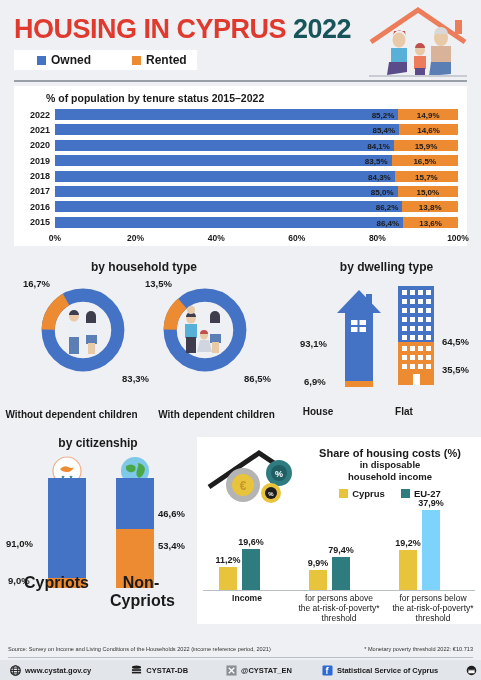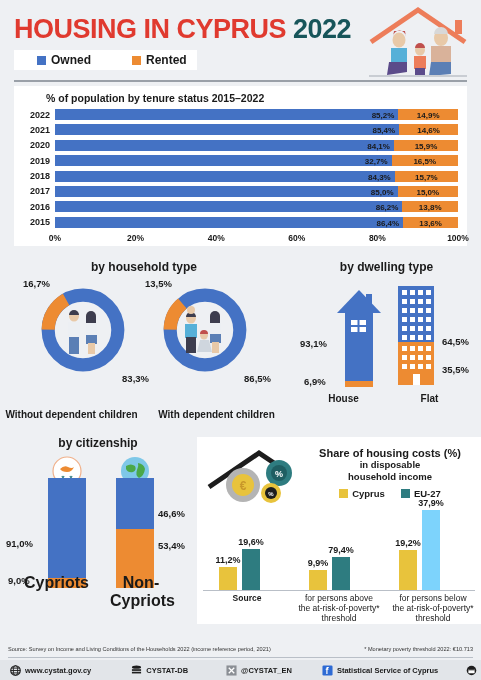--- a/index.html
+++ b/index.html
@@ -61,21 +61,21 @@
   .donuts{display:flex;justify-content:center;gap:18px;margin-top:6px;position:relative;}
   .donut-wrap{position:relative;width:104px;height:104px;}
   .donut{width:92px;height:92px;position:absolute;left:6px;top:4px;}
   .dlabel-top{position:absolute;font-size:9.5px;font-weight:bold;top:-2px;left:-8px;}
   .dlabel-bot{position:absolute;font-size:9.5px;font-weight:bold;bottom:0px;right:-14px;}
   .hh-caps{position:absolute;bottom:4px;left:0;width:288px;display:flex;justify-content:center;gap:10px;}
   .hh-cap{width:135px;text-align:center;font-size:10px;font-weight:bold;}
 
   .dwelling{position:absolute;left:292px;top:0;width:189px;height:172px;}
   .dw-graphic{position:relative;height:108px;margin-top:8px;}
-  .dw-caps{display:flex;justify-content:center;gap:34px;margin-top:3px;}
+  .dw-caps{display:flex;justify-content:flex-start;gap:34px;margin-top:16px;}
   .dw-cap{font-size:10px;font-weight:bold;width:52px;text-align:center;}
   .pct{position:absolute;font-size:9.5px;font-weight:bold;}
 
   
   .bottom{position:absolute;top:424px;left:0;width:481px;height:200px;}
   .citizenship{position:absolute;left:0;top:0;width:196px;height:196px;}
   .cz-title{margin-top:12px;}
   .cz-chart{position:relative;height:140px;margin-top:6px;}
   .czbar{position:absolute;width:38px;bottom:8px;}
   .czseg{width:100%;}
@@ -219,21 +219,21 @@
     </div>
 
     <div class="brow">
       <span class="byear">2019</span>
       <span class="btrack">
         <span class="gridl" style="left:20%"></span>
           <span class="gridl" style="left:40%"></span>
         <span class="gridl" style="left:60%"></span>
           <span class="gridl" style="left:80%"></span>
         <span class="bseg own" style="width:83.5%">
-          <span class="bval">32,7%</span>
+          <span class="bval">83,5%</span>
         </span>
         <span class="bseg rent" style="width:16.5%">
           <span class="bval">16,5%</span>
         </span>
       </span>
     </div>
 
     <div class="brow">
       <span class="byear">2018</span>
       <span class="btrack">
@@ -534,21 +534,21 @@
         </div>
         <div class="gb" style="height:81px;background:#7dd3fc">
           <span class="v">37,9%</span>
         </div>
       </div>
       <div class="hc-base"></div>
     </div>
 
     <div class="hc-caps">
       <div class="hc-cap" style="left:8px;top:3px;width:84px">
-        <b>Source</b>
+        <b>Income</b>
       </div>
       <div class="hc-cap" style="left:96px;top:3px;width:92px">
         <span>for persons above</span><br>
         <span>the at-risk-of-poverty*</span><br>
         <span>threshold</span>
       </div>
       <div class="hc-cap" style="left:190px;top:3px;width:92px">
         <span>for persons below</span><br>
         <span>the at-risk-of-poverty*</span><br>
         <span>threshold</span>

